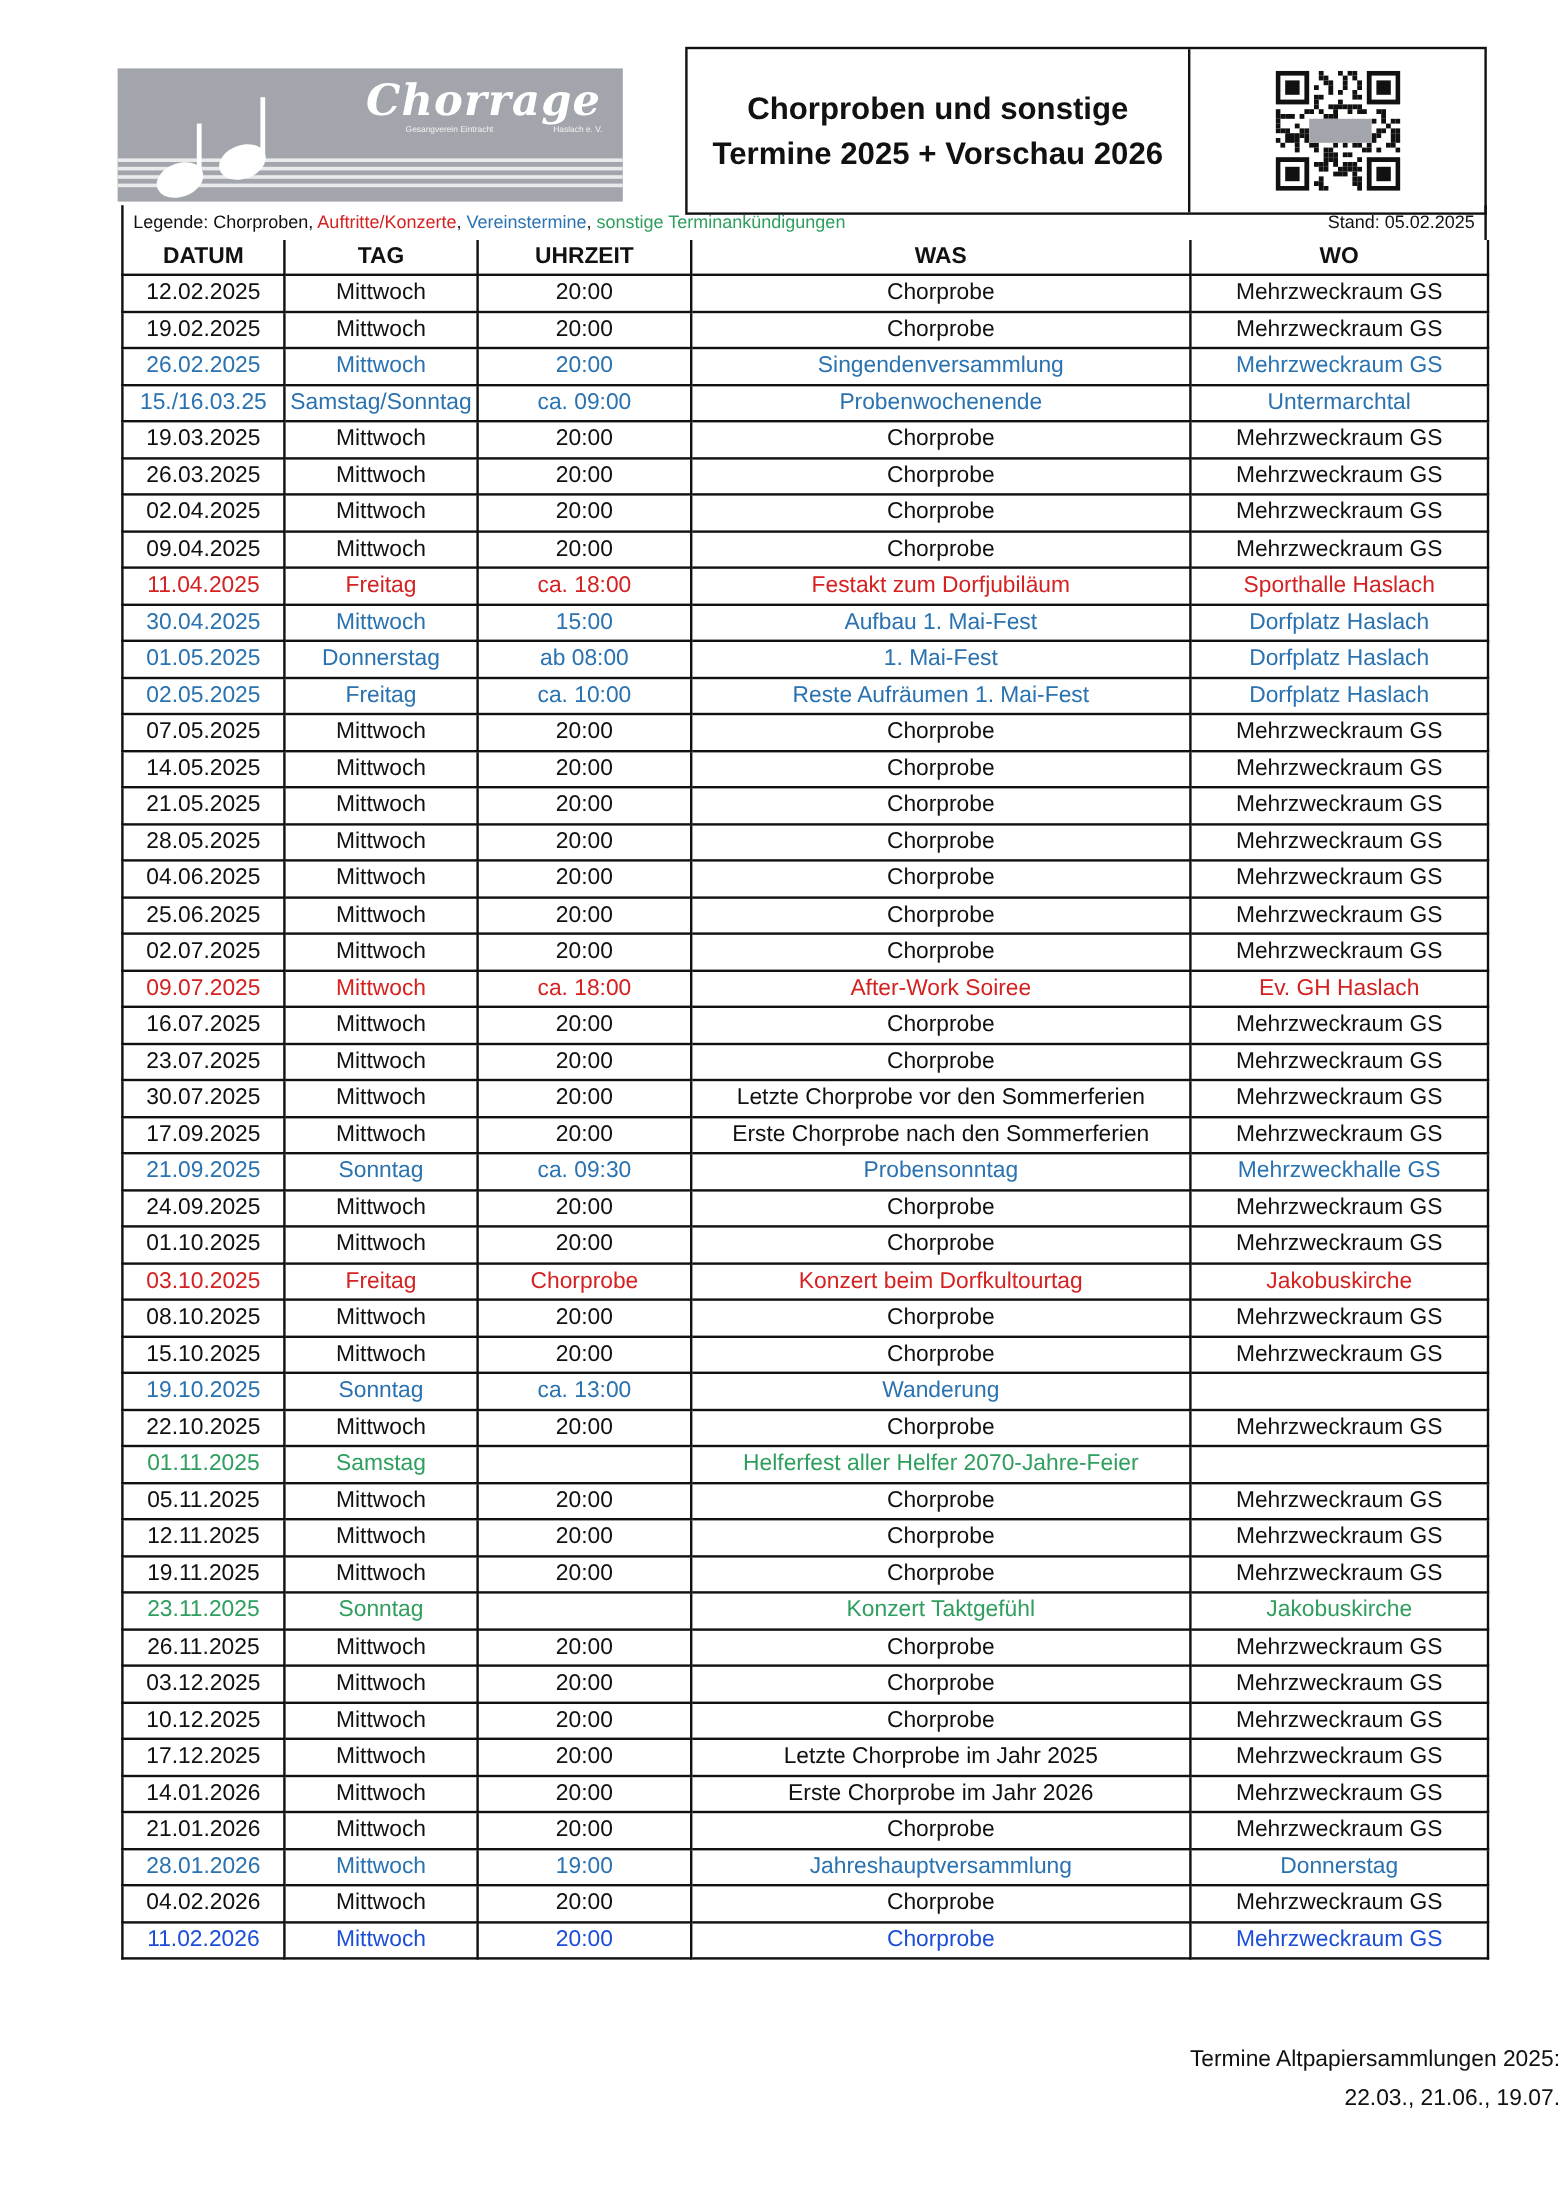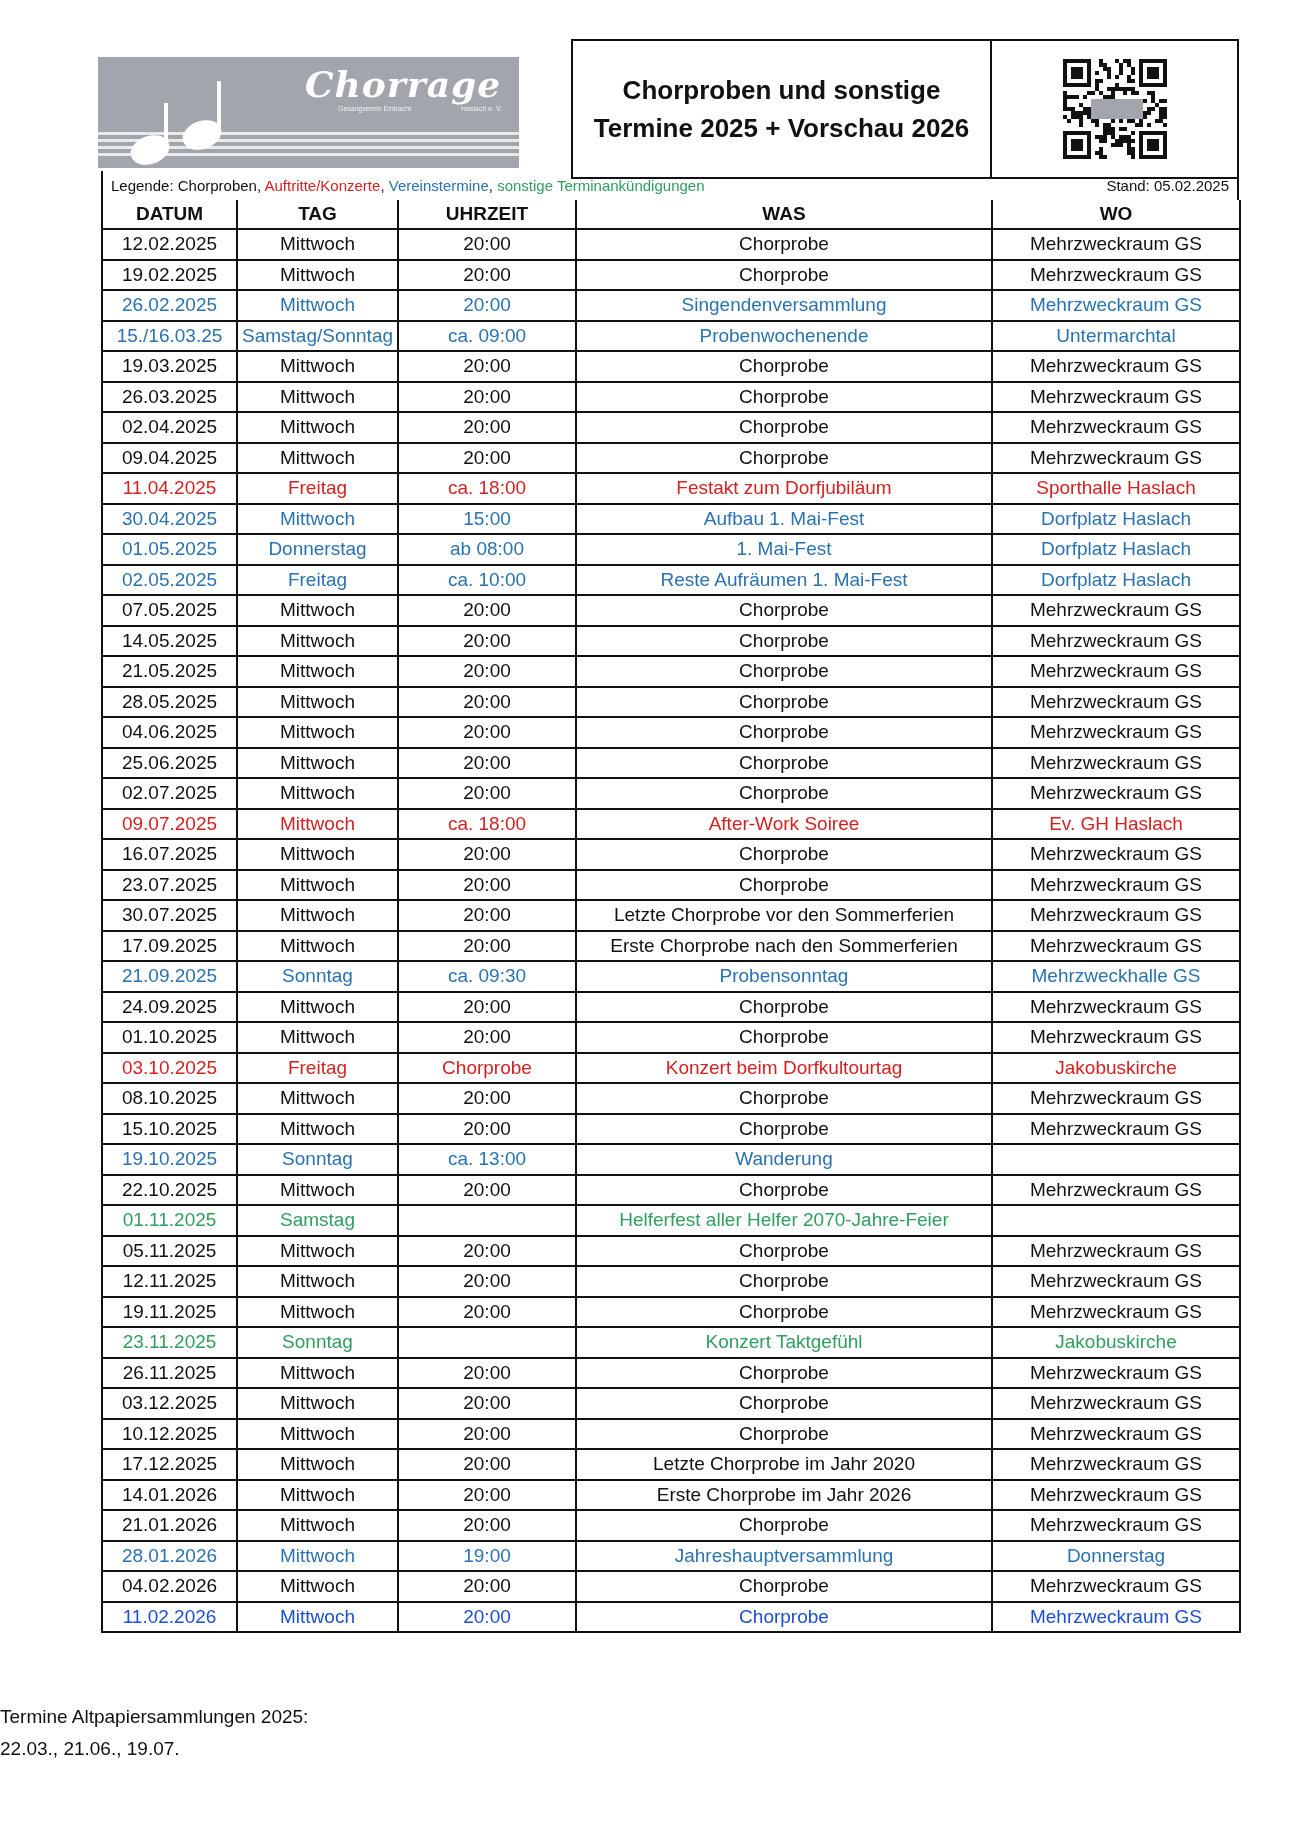--- a/index.html
+++ b/index.html
@@ -29,21 +29,21 @@
 
   table.sched { position: absolute; left: 101px; top: 200px; width: 1138px;
                 border-collapse: collapse; table-layout: fixed; }
   table.sched th, table.sched td { border: 2px solid #111; text-align: center; padding: 0;
                 white-space: nowrap; overflow: visible; }
   table.sched th { height: 28px; font-weight: bold; font-size: 19px; border-top: none; }
   table.sched td { height: 28.5px; font-size: 19px; line-height: 28px; }
   col.c1 { width: 135px; } col.c2 { width: 161px; } col.c3 { width: 178px; }
   col.c4 { width: 416px; } col.c5 { width: 248px; }
 
-  .footer { position: absolute; left: 0; width: 1300px; text-align: left; font-size: 19px; }
+  .footer { position: absolute; left: 0; width: 1300px; text-align: right; font-size: 19px; }
 </style>
 </head>
 <body>
 
 <div class="logo">
   <div class="staff" style="top:75px"></div>
   <div class="staff" style="top:82px"></div>
   <div class="staff" style="top:89px"></div>
   <div class="staff" style="top:96px"></div>
   <svg width="421" height="111">
@@ -523,21 +523,21 @@
         <td>10.12.2025</td>
         <td>Mittwoch</td>
         <td>20:00</td>
         <td>Chorprobe</td>
         <td>Mehrzweckraum GS</td>
       </tr>
       <tr style="color: rgb(17, 17, 17);">
         <td>17.12.2025</td>
         <td>Mittwoch</td>
         <td>20:00</td>
-        <td>Letzte Chorprobe im Jahr 2020</td>
+        <td>Letzte Chorprobe im Jahr 2025</td>
         <td>Mehrzweckraum GS</td>
       </tr>
       <tr style="color: rgb(17, 17, 17);">
         <td>14.01.2026</td>
         <td>Mittwoch</td>
         <td>20:00</td>
         <td>Erste Chorprobe im Jahr 2026</td>
         <td>Mehrzweckraum GS</td>
       </tr>
       <tr style="color: rgb(17, 17, 17);">

